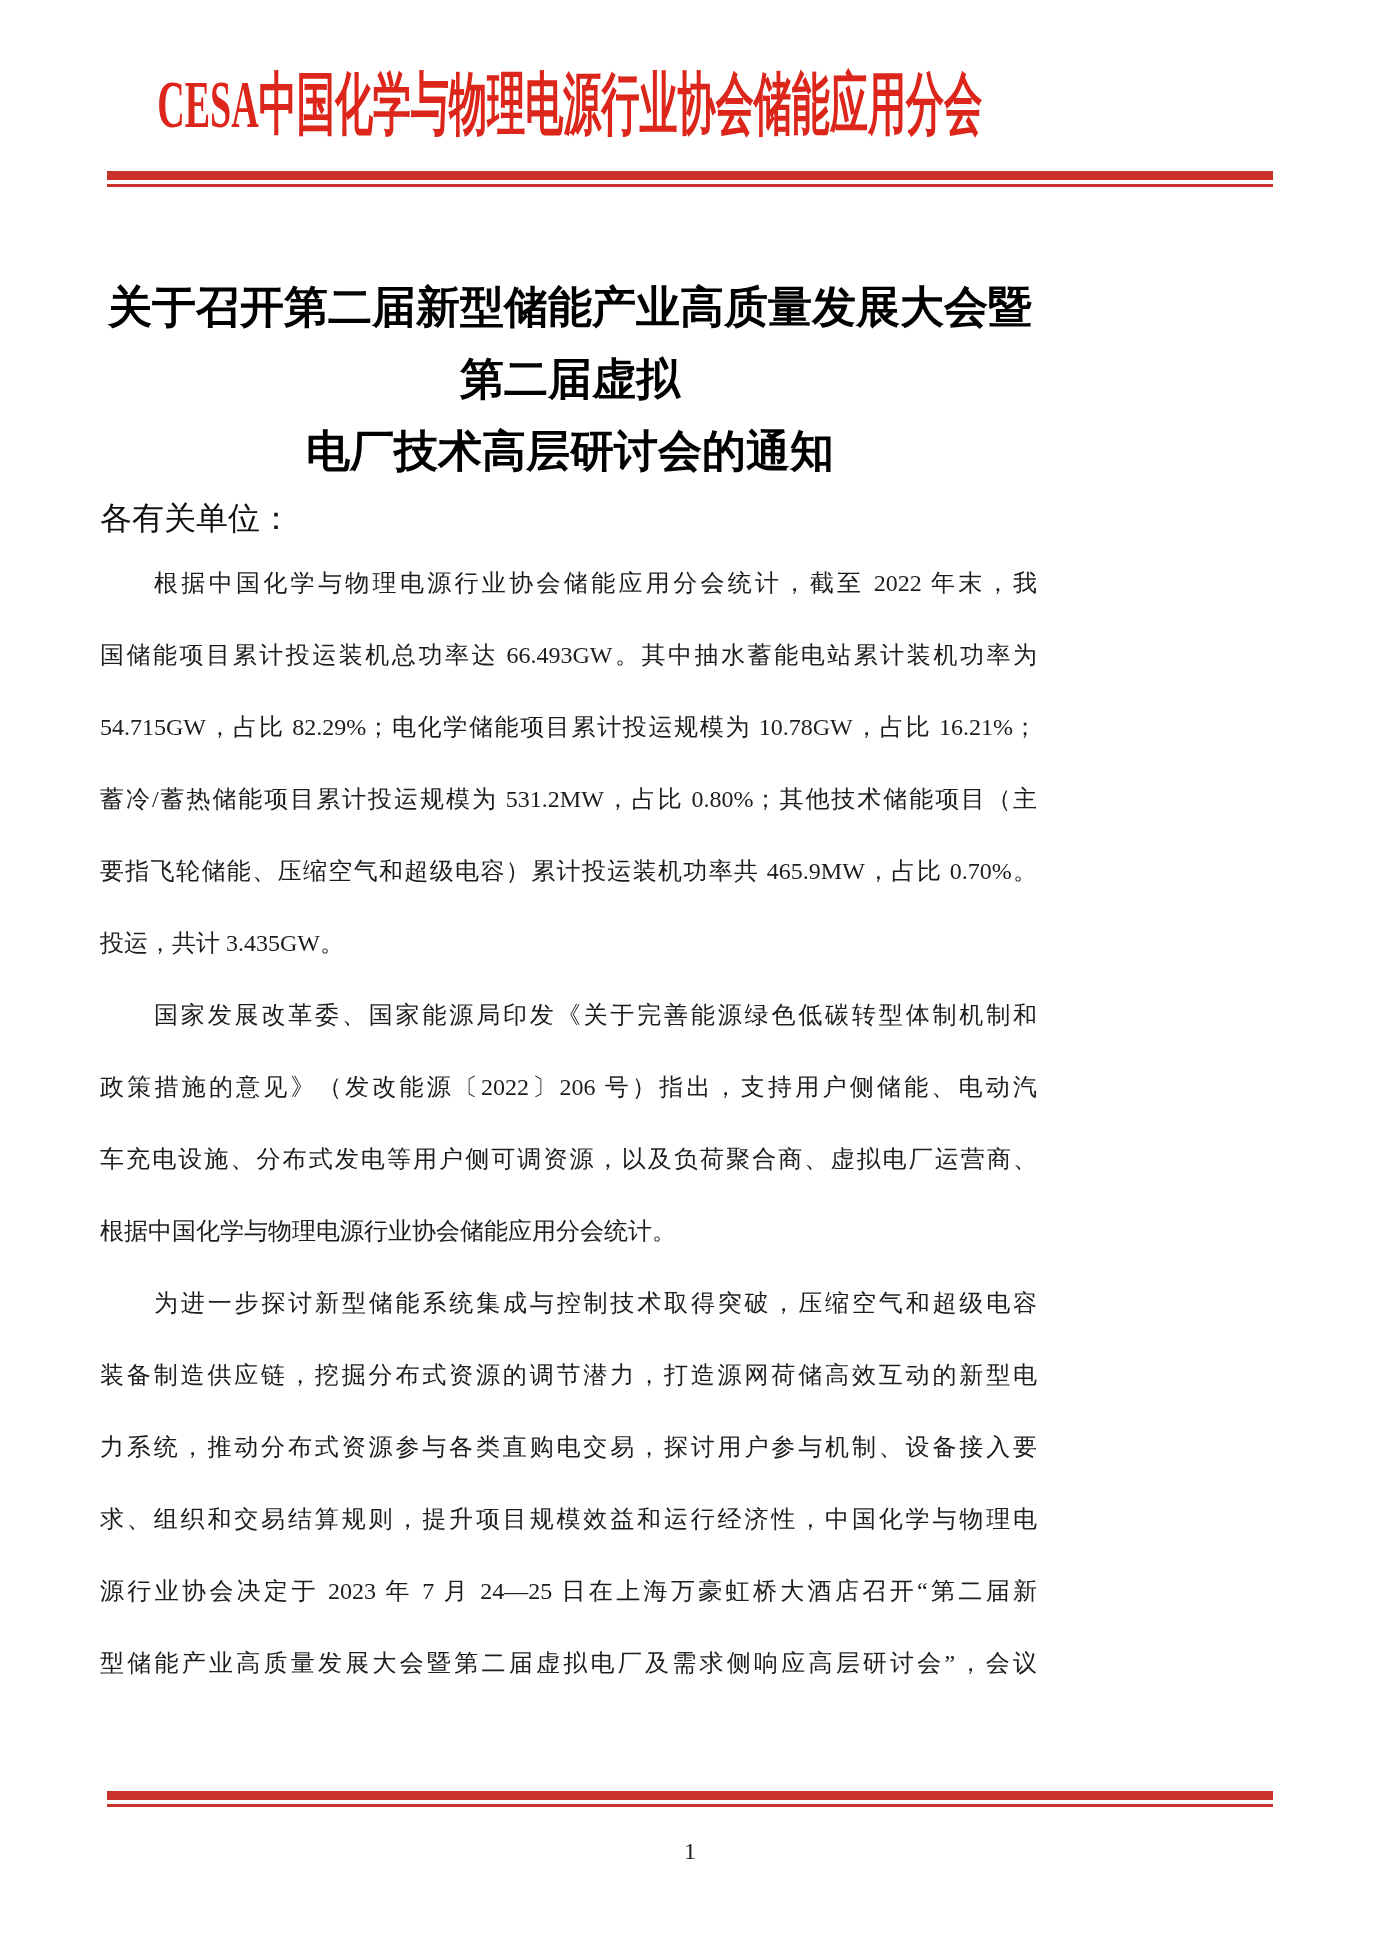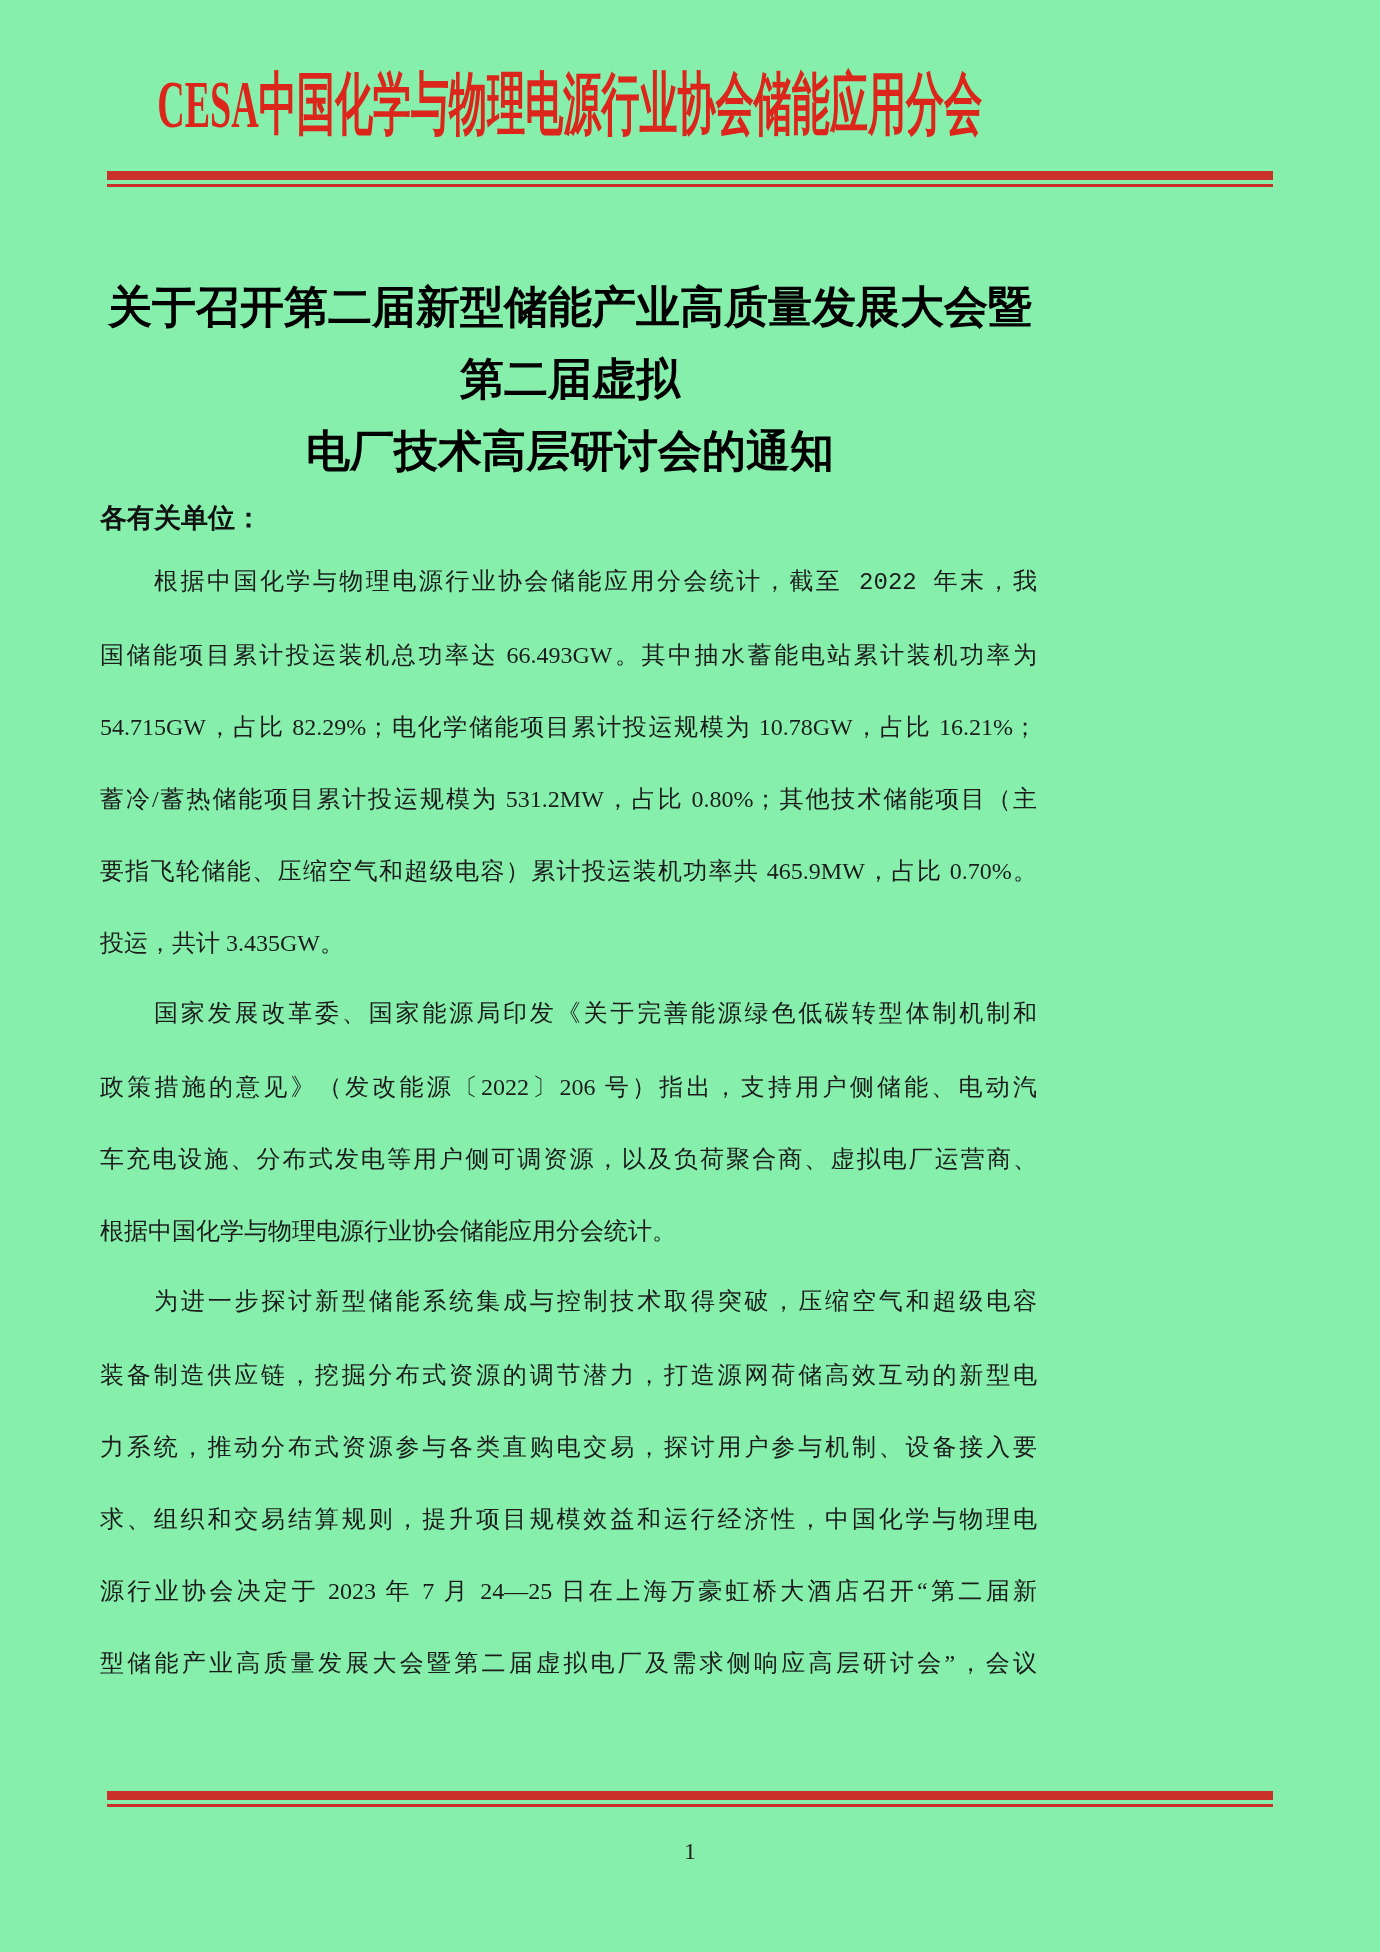--- a/index.html
+++ b/index.html
@@ -1,20 +1,20 @@
 <!DOCTYPE html>
 <html style="--red-text: #dd261b; --red-line: #ca312a;"><head>
 <meta charset="utf-8">
 <style>
   html,body { margin:0; padding:0; background:#e8e8e8; }
   .page {
     position:relative;
     width:1380px; height:1952px;
     margin:0 auto;
-    background:#86efac;
+    background:#ffffff;
     font-family:"Liberation Serif","DejaVu Serif",serif;
     color:#1c1c1c;
     overflow:hidden;
   }
   
   .org-title-wrap {
     position:absolute; left:100px; top:58px; width:940px; height:92px;
     display:flex; align-items:center; justify-content:center;
   }
   .org-title {
@@ -31,33 +31,33 @@
   .rule-f-thin  { top:1804px; height:3px; }
   
   .doc-title {
     position:absolute; left:100px; top:272px; width:940px;
     text-align:center; font-weight:bold; color:#000;
     font-size:44px; line-height:72px; letter-spacing:0px;
   }
   
   .salutation {
     position:absolute; left:100px; top:496px; width:940px;
-    font-weight:bold; font-size:27px; line-height:44px; color:#111;
+    font-weight:normal; font-size:32px; line-height:44px; color:#111;
   }
   
   .doc-body {
     position:absolute; left:100px; top:547px; width:937px;
     font-size:24px; color:#1c1c1c;
   }
   .body-line {
     height:72px; line-height:72px;
     text-align:justify; text-align-last:justify;
     overflow:hidden; white-space:nowrap;
   }
-  .body-line.first { padding-left:54px;font-family:Liberation Mono, monospace; }
+  .body-line.first { padding-left:54px; }
   .body-line.para-end { text-align-last:left; white-space:normal; }
   
   .page-number {
     position:absolute; left:107px; top:1838px; width:1166px;
     text-align:center; font-size:24px; color:#222;
   }
 </style>
 </head>
 <body>
 

